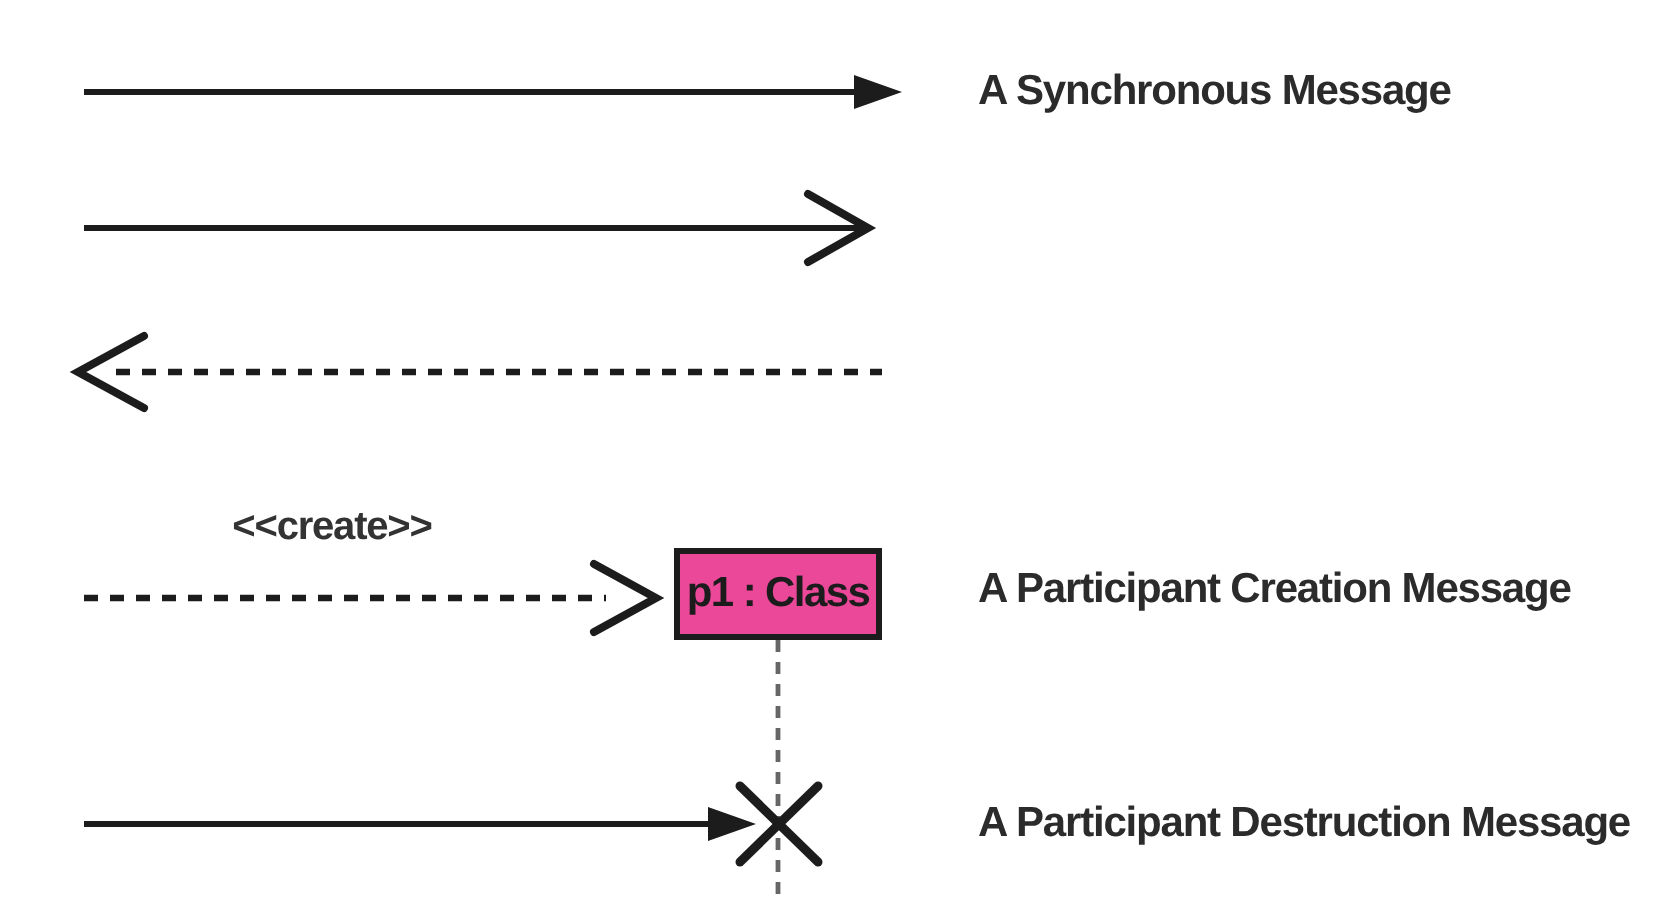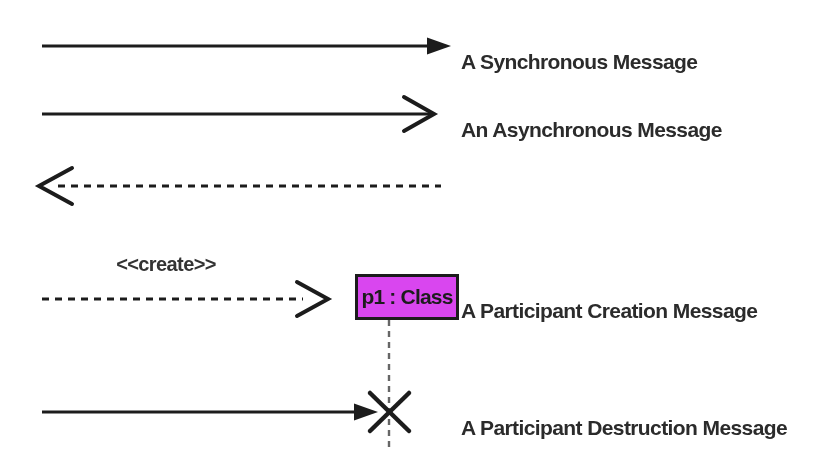--- a/index.html
+++ b/index.html
@@ -17,47 +17,46 @@
   }
   .strokes {
     position: absolute;
     left: 0;
     top: 0;
     width: 828px;
     height: 460px;
   }
   .legend-label {
     position: absolute;
-    left: 461px;
+    left: 489px;
     transform: translateY(-50%);
     font-size: 21px;
     font-weight: bold;
     letter-spacing: -0.6px;
     color: #2b2b2b;
     white-space: nowrap;
     transform-origin: left center;
-    margin-top: 16px;
   }
   .stereotype-label {
     position: absolute;
     transform: translate(-50%, -50%);
     font-size: 20px;
     font-weight: bold;
     letter-spacing: -0.6px;
     color: #333333;
     white-space: nowrap;
   }
   .participant-box {
     position: absolute;
-    left: 355px;
+    left: 337px;
     top: 274px;
     width: 98px;
     height: 40px;
     border: 3px solid #1c1c1c;
-    background: #d946ef;
+    background: #ec4899;
     display: flex;
     align-items: center;
     justify-content: center;
   }
   .participant-box span {
     font-size: 21px;
     font-weight: bold;
     letter-spacing: -0.8px;
     color: #1c1c1c;
     white-space: nowrap;
@@ -104,20 +103,19 @@
 
   <div class="stereotype-label" style="left:166px; top:264px;">&lt;&lt;create&gt;&gt;</div>
 
 
   <div class="participant-box">
     <span>p1 : Class</span>
   </div>
 
   <div class="legend-label" style="top:46px;">A Synchronous Message</div>
 
-  <div class="legend-label" style="top:114px;">An Asynchronous Message</div>
 
 
   <div class="legend-label" style="top:295px;">A Participant Creation Message</div>
 
   <div class="legend-label" style="top:412px;">A Participant Destruction Message</div>
 
 </div>
 
 </body></html>

